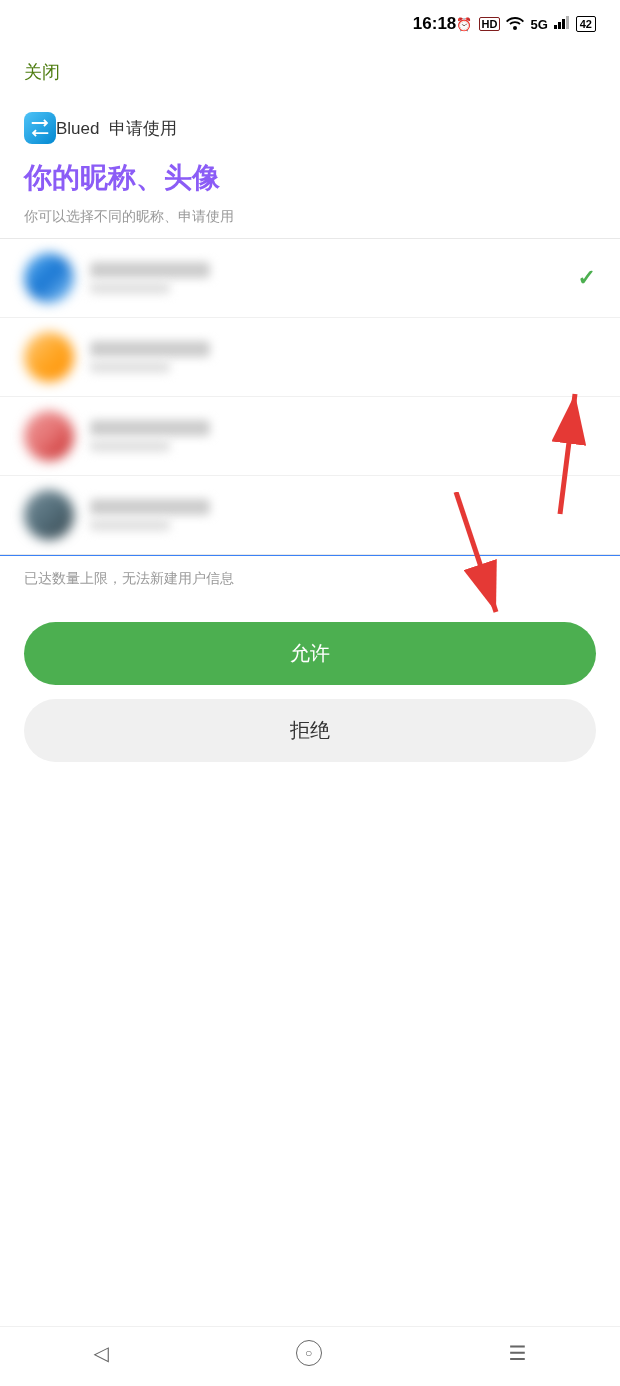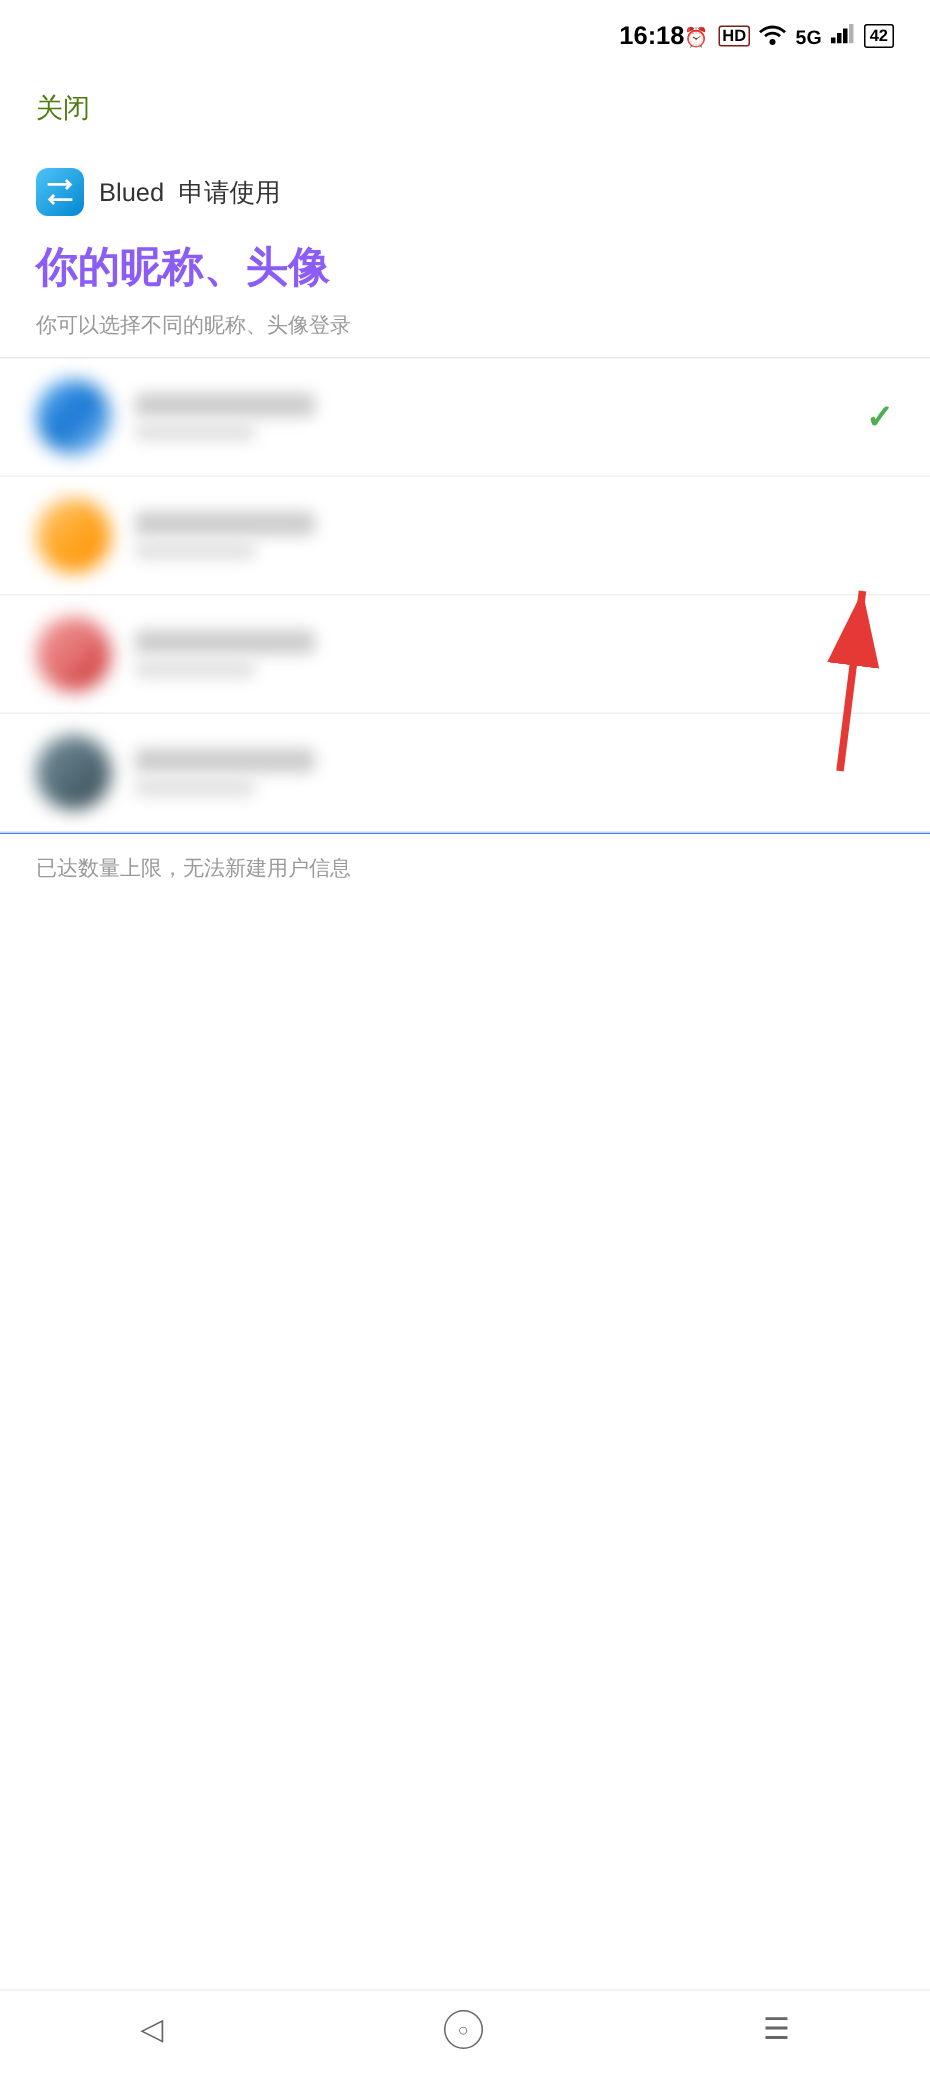--- a/index.html
+++ b/index.html
@@ -50,21 +50,20 @@
       font-size: 18px;
       color: #4d7c0f;
       cursor: pointer;
     }
 
     
     .permission-header {
       padding: 20px 24px 8px;
       display: flex;
       align-items: center;
-      gap: 10px;
     }
     .app-icon {
       width: 32px;
       height: 32px;
       border-radius: 8px;
       background: linear-gradient(135deg, #4fc3f7, #0288d1);
       display: flex;
       align-items: center;
       justify-content: center;
       color: white;
@@ -265,21 +264,21 @@
         <path d="M3 17.5l4 4 1.41-1.41L6.83 18.5H21v-2H6.83l1.58-1.59L7 13.5l-4 4z" fill="white"></path>
       </svg>
     </div>
     <span style="font-size:17px;color:#333;">
       <span>Blued</span>&nbsp;&nbsp;<span>申请使用</span>
     </span>
   </div>
 
   <div class="permission-title">你的昵称、头像</div>
 
-  <div class="permission-subtitle">你可以选择不同的昵称、头像登录</div>
+  <div class="permission-subtitle">你可以选择不同的昵称、申请使用</div>
 
   <div class="divider"></div>
 
   <div class="account-list">
 
     <div class="account-item" style="position:relative;">
       <div class="account-avatar account-avatar-1"></div>
       <div class="account-info">
         <div class="account-name"></div>
         <div class="account-detail"></div>
@@ -317,20 +316,38 @@
     <defs>
       <marker id="arrowhead1" markerWidth="10" markerHeight="7" refX="10" refY="3.5" orient="auto">
         <polygon points="0 0, 10 3.5, 0 7" fill="#e53935"></polygon>
       </marker>
     </defs>
     <line x1="80" y1="130" x2="95" y2="10" stroke="#e53935" stroke-width="5" marker-end="url(#arrowhead1)"></line>
   </svg>
 
   <div class="limit-text">已达数量上限，无法新建用户信息</div>
 
+  <div class="buttons-section">
+
+    
+    <div style="position:relative;">
+      <svg style="position:absolute;top:-130px;right:60px;width:110px;height:140px;pointer-events:none;z-index:10;" viewBox="0 0 110 140">
+        <defs>
+          <marker id="arrowhead2" markerWidth="10" markerHeight="7" refX="10" refY="3.5" orient="auto">
+            <polygon points="0 0, 10 3.5, 0 7" fill="#e53935"></polygon>
+          </marker>
+        </defs>
+        <line x1="30" y1="0" x2="70" y2="120" stroke="#e53935" stroke-width="5" marker-end="url(#arrowhead2)"></line>
+      </svg>
+
+      <button class="allow-btn">允许</button>
+    </div>
+
+    <button class="deny-btn">拒绝</button>
+  </div>
 
   <div style="height:60px;"></div>
 
 </div>
 
 <div class="nav-bar">
   <span class="nav-icon">◁</span>
   <span class="nav-icon" style="font-size:22px;border:1.5px solid #666;border-radius:50%;width:26px;height:26px;display:flex;align-items:center;justify-content:center;font-size:12px;">○</span>
   <span class="nav-icon">☰</span>
 </div>

